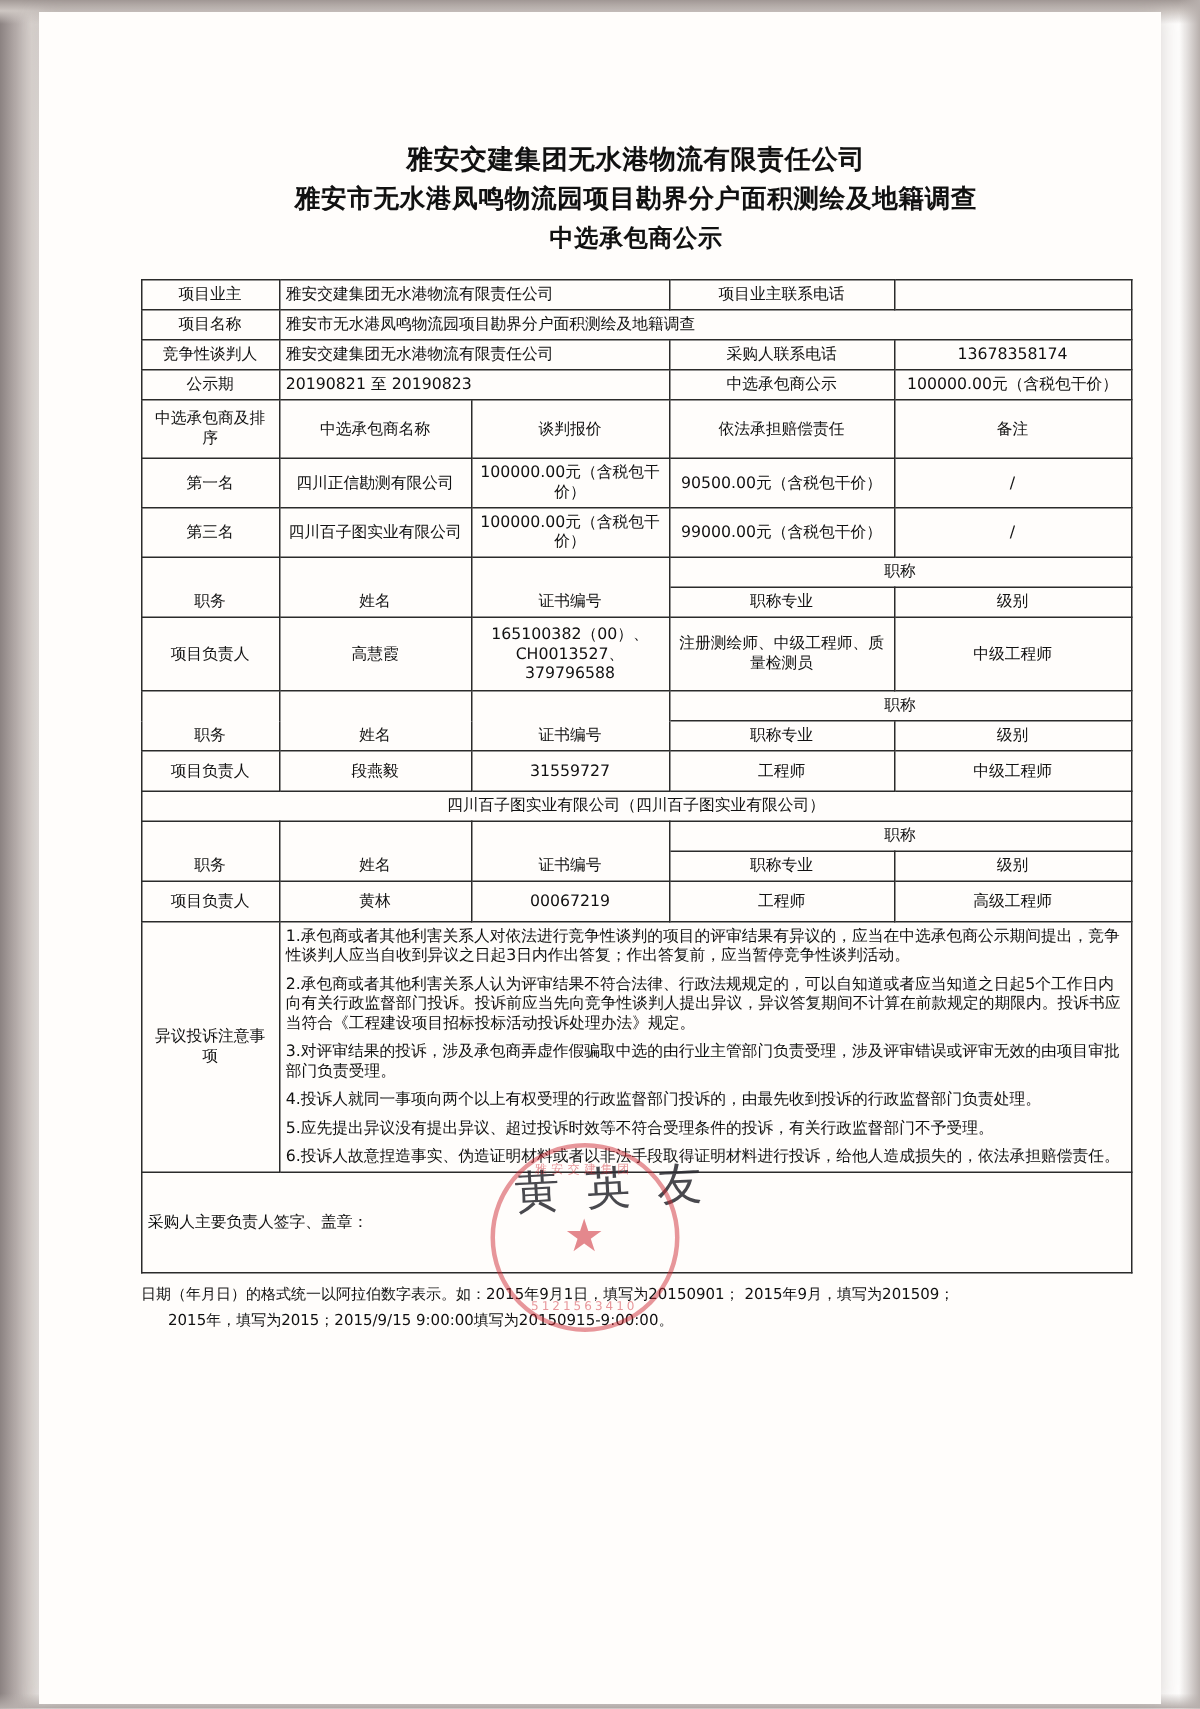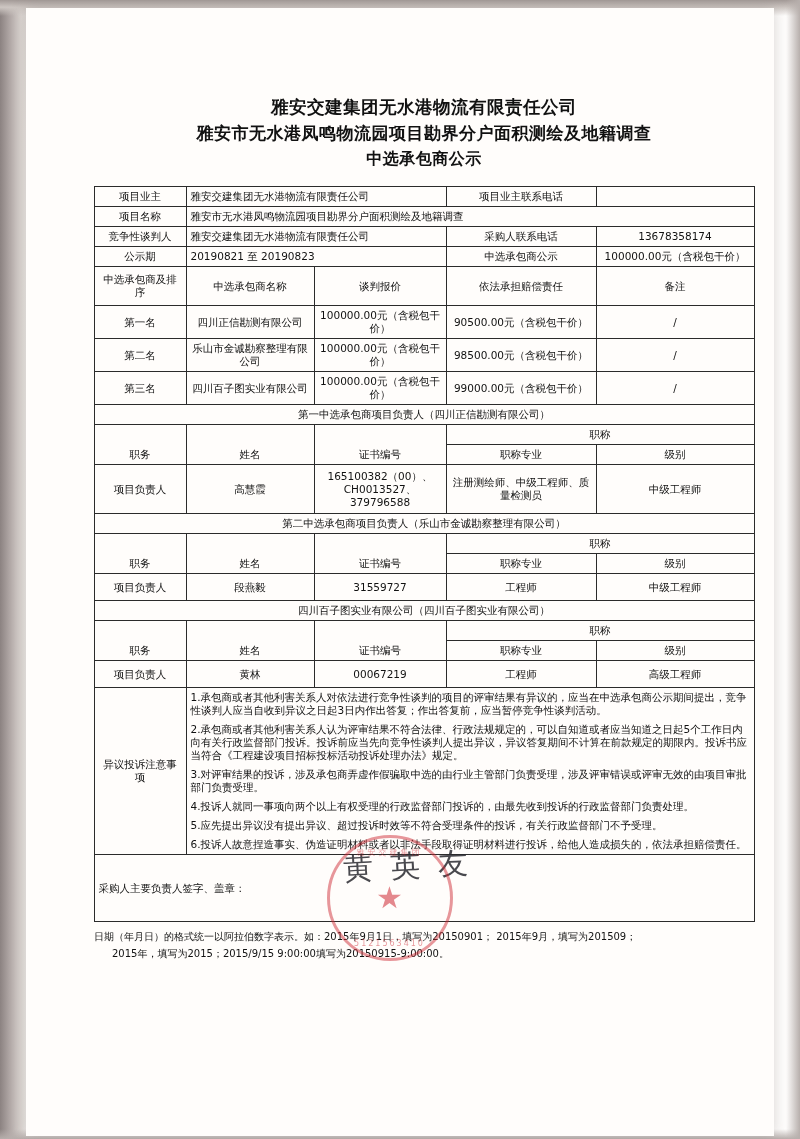--- a/index.html
+++ b/index.html
@@ -240,61 +240,48 @@
         </tr>
 
         <tr>
           <td class="c">第一名</td>
           <td class="c">四川正信勘测有限公司</td>
           <td class="c">100000.00元（含税包干价）</td>
           <td class="c">90500.00元（含税包干价）</td>
           <td class="c">/</td>
         </tr>
         <tr>
-          <td class="c">第二名</td>
-          <td class="c">乐山市金诚勘察整理有限公司</td>
-          <td class="c">100000.00元（含税包干价）</td>
-          <td class="c">98500.00元（含税包干价）</td>
-          <td class="c">/</td>
-        </tr>
-        <tr>
           <td class="c">第三名</td>
           <td class="c">四川百子图实业有限公司</td>
           <td class="c">100000.00元（含税包干价）</td>
           <td class="c">99000.00元（含税包干价）</td>
           <td class="c">/</td>
         </tr>
 
         <tr>
-          <td class="sec-title" colspan="5">第一中选承包商项目负责人（四川正信勘测有限公司）</td>
-        </tr>
-        <tr>
           <td class="c" style="border-bottom:none"></td>
           <td class="c" style="border-bottom:none"></td>
           <td class="c" style="border-bottom:none"></td>
           <td class="c" colspan="2">职称</td>
         </tr>
         <tr>
           <td class="c" style="border-top:none">职务</td>
           <td class="c" style="border-top:none">姓名</td>
           <td class="c" style="border-top:none">证书编号</td>
           <td class="c">职称专业</td>
           <td class="c">级别</td>
         </tr>
         <tr>
           <td class="c" style="height:42px">项目负责人</td>
           <td class="c">高慧霞</td>
           <td class="c">165100382（00）、CH0013527、379796588</td>
           <td class="c">注册测绘师、中级工程师、质量检测员</td>
           <td class="c">中级工程师</td>
         </tr>
 
-        <tr>
-          <td class="sec-title" colspan="5">第二中选承包商项目负责人（乐山市金诚勘察整理有限公司）</td>
-        </tr>
         <tr>
           <td class="c" style="border-bottom:none"></td>
           <td class="c" style="border-bottom:none"></td>
           <td class="c" style="border-bottom:none"></td>
           <td class="c" colspan="2">职称</td>
         </tr>
         <tr>
           <td class="c" style="border-top:none">职务</td>
           <td class="c" style="border-top:none">姓名</td>
           <td class="c" style="border-top:none">证书编号</td>

